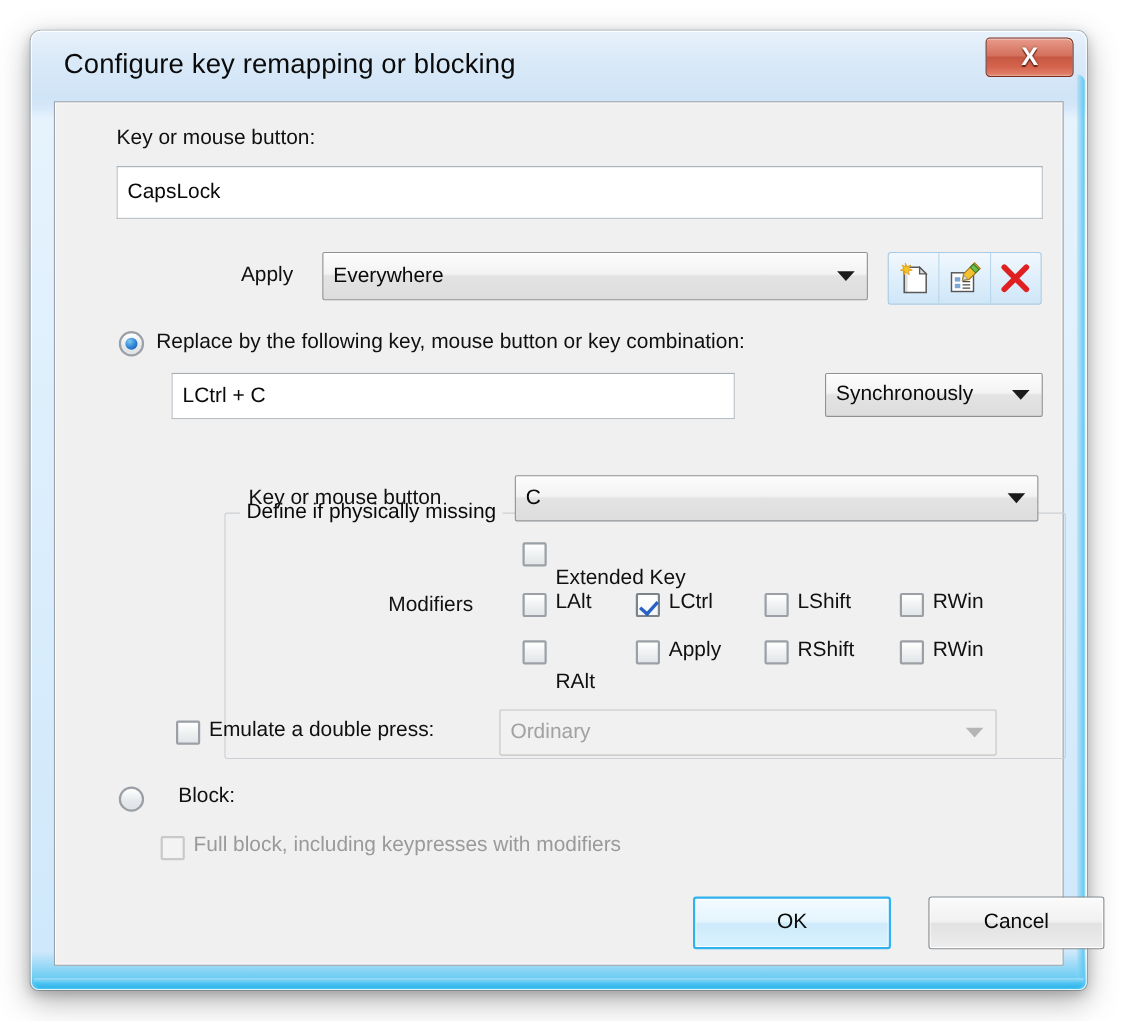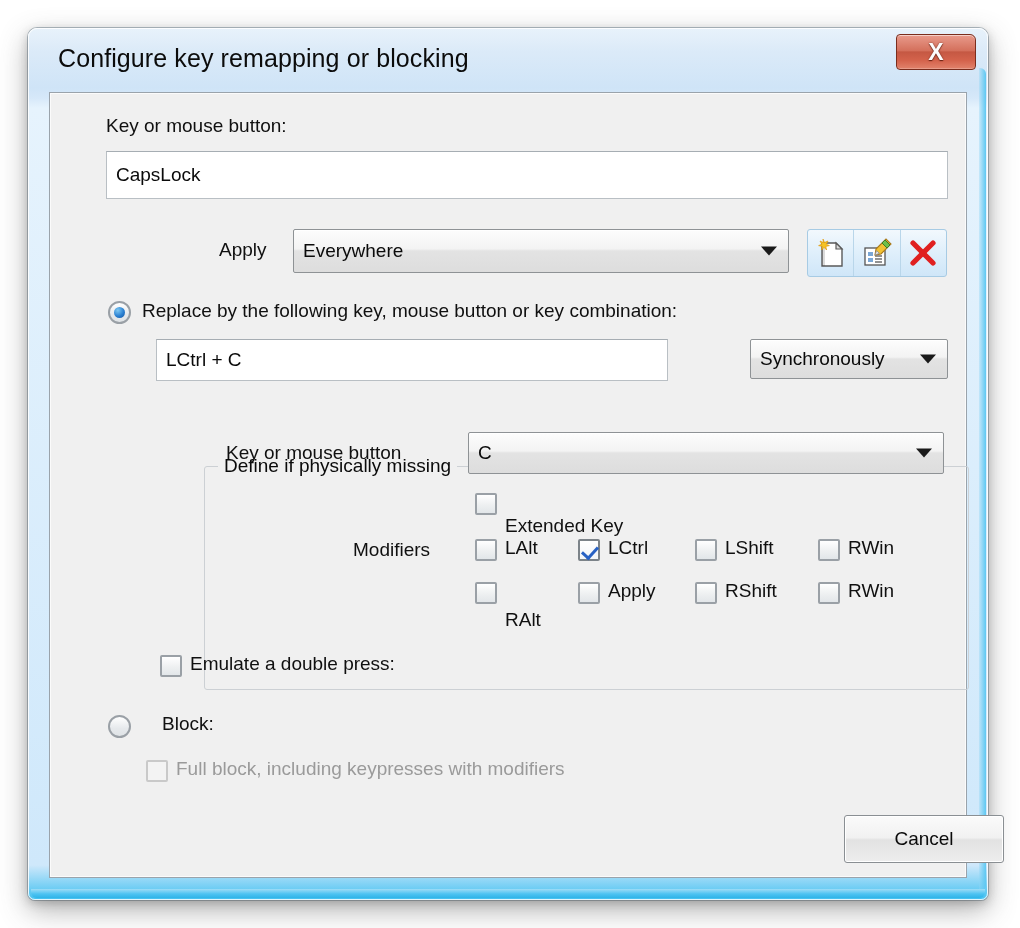--- a/index.html
+++ b/index.html
@@ -359,25 +359,32 @@
     <div class="lbl" style="left:558px; top:487px;">Apply</div>
 
     <div class="cbox" style="left:645px; top:489px;"></div>
     <div class="lbl" style="left:675px; top:487px;">RShift</div>
 
     <div class="cbox" style="left:768px; top:489px;"></div>
     <div class="lbl" style="left:798px; top:487px;">RWin</div>
 
     <div class="cbox" style="left:110px; top:562px;"></div>
     <div class="lbl" style="left:140px; top:560px;">Emulate a double press:</div>
+    <div class="combo disabled" style="left:404px; top:552px; width:452px; height:42px;">
+      <span>Ordinary</span>
+      <span class="arrow"></span>
+    </div>
 
     <div class="radio" style="left:58px; top:622px;"></div>
     <div class="lbl" style="left:92px; top:620px;margin-left:20px;">Block:</div>
 
     <div class="cbox disabled" style="left:96px; top:667px;"></div>
     <div class="lbl dim" style="left:126px; top:665px;">Full block, including keypresses with modifiers</div>
 
+    <div class="pushbtn" id="ok-button" style="left:580px; top:722px; width:180px; height:48px;">
+      <span>OK</span>
+    </div>
     <div class="pushbtn" id="cancel-button" style="left:774px; top:722px; width:160px; height:48px;">
       <span>Cancel</span>
     </div>
 
   </div>
 </div>
 
 </body></html>

